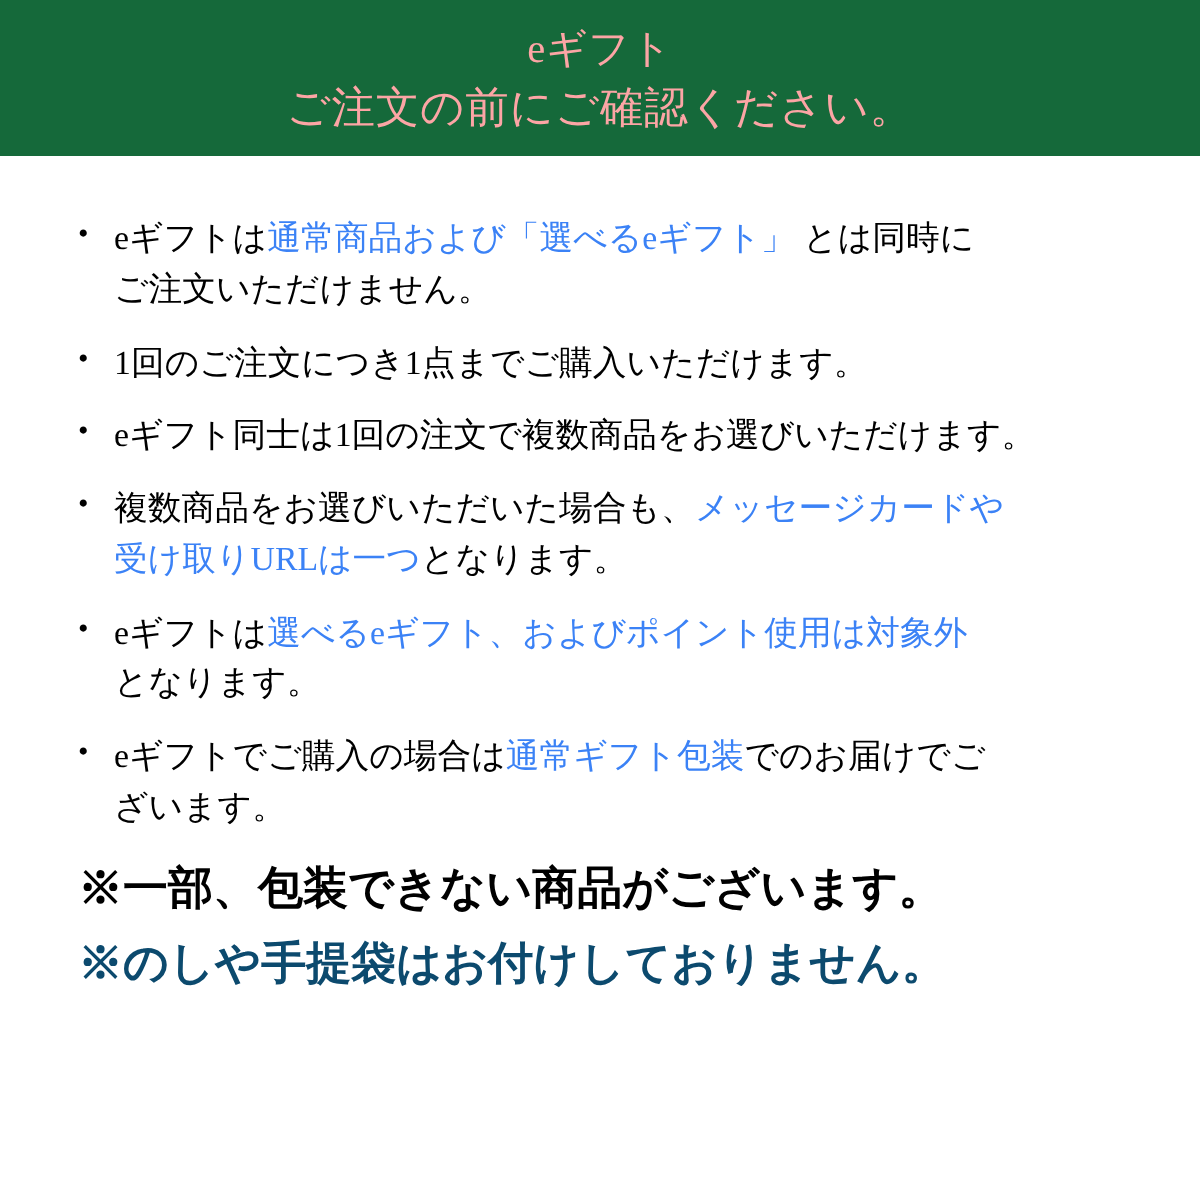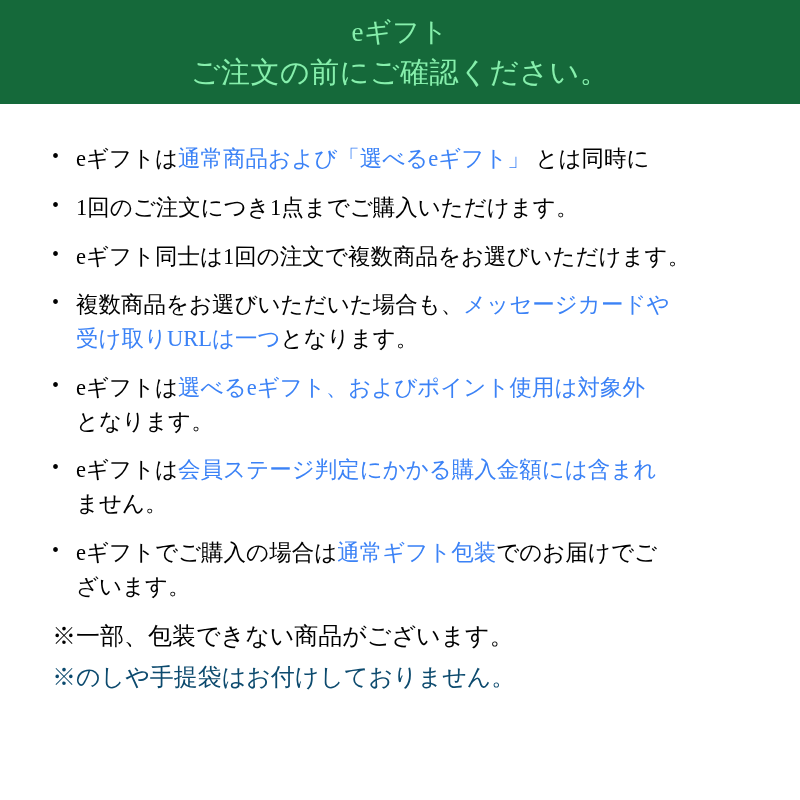--- a/index.html
+++ b/index.html
@@ -17,21 +17,21 @@
     width: 800px;
     height: 800px;
     position: relative;
     box-sizing: border-box;
     background: #ffffff;
   }
   .header {
     width: 100%;
     height: 104px;
     background: #15693a;
-    color: #86efac;
+    color: #fca5a5;
     display: flex;
     flex-direction: column;
     align-items: center;
     justify-content: center;
     box-sizing: border-box;
     padding-top: 4px;
   }
   .header-title {
     font-size: 27px;
     line-height: 1.25;
@@ -73,47 +73,47 @@
     line-height: 1.5;
   }
   .g {
     color: #3b82f6;
   }
   .notes {
     margin-top: 14px;
     padding-left: 8px;
   }
   .note-line {
-    font-size: 24px;
+    font-size: 30px;
     line-height: 1.55;
     color: #000000;
     margin-bottom: 4px;
+    font-weight: bold;
   }
   .note-line.green {
     color: #0c4a6e;
   }
 </style>
 </head>
 <body>
 
 <div class="page">
 
   <div class="header">
     <div class="header-title">eギフト</div>
     <div class="header-subtitle">ご注文の前にご確認ください。</div>
   </div>
 
   <div class="content">
     <ul class="bullet-list">
-        <li><span>eギフトは</span><span class="g">通常商品および「選べるeギフト」</span><span> とは同時に</span><br></li>
+        <li><span>eギフトは</span><span class="g">通常商品および「選べるeギフト」</span><span> とは同時に</span><br><span>ご注文いただけません。</span></li>
         <li><span>1回のご注文につき1点までご購入いただけます。</span></li>
         <li><span>eギフト同士は1回の注文で複数商品をお選びいただけます。</span></li>
         <li><span>複数商品をお選びいただいた場合も、</span><span class="g">メッセージカードや</span><br><span class="g">受け取りURLは一つ</span><span>となります。</span></li>
         <li><span>eギフトは</span><span class="g">選べるeギフト、およびポイント使用は対象外</span><br><span>となります。</span></li>
-        <li><span>eギフトは</span><span class="g">会員ステージ判定にかかる購入金額には含まれ</span><br><span>ません。</span></li>
         <li><span>eギフトでご購入の場合は</span><span class="g">通常ギフト包装</span><span>でのお届けでご</span><br><span>ざいます。</span></li>
       </ul>
     <div class="notes">
         <div class="note-line">※一部、包装できない商品がございます。</div>
         <div class="note-line green">※のしや手提袋はお付けしておりません。</div>
       </div>
   </div>
 
 </div>
 

